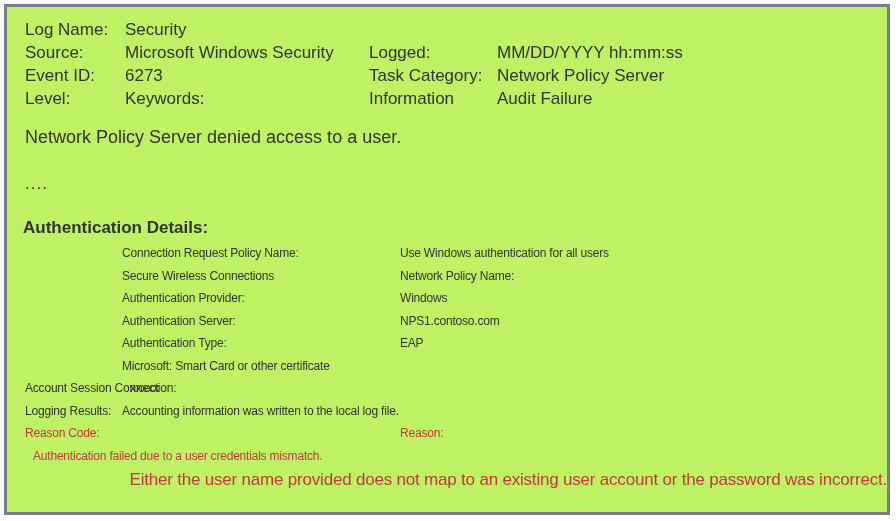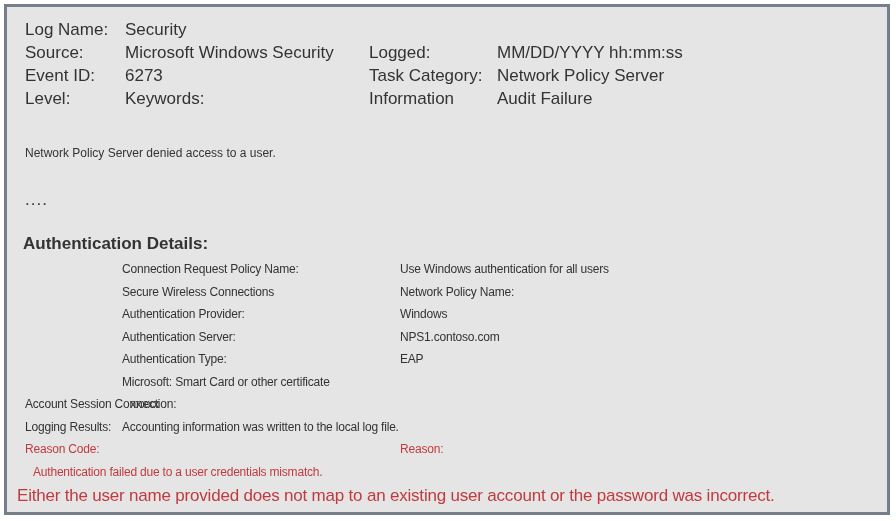--- a/index.html
+++ b/index.html
@@ -10,54 +10,55 @@
   * { box-sizing: border-box; }
   html, body { margin: 0; padding: 0; background: #ffffff; }
   body {
     width: 896px; height: 521px; position: relative; overflow: hidden;
     font-family: "Liberation Sans", "DejaVu Sans", sans-serif;
     color: var(--body-text);
   }
   .frame {
     position: absolute; left: 4px; top: 4px; right: 6px; bottom: 6px;
     border: 3px solid var(--frame-border);
-    background: #e5e5e5;
+    background: #bef264;
   }
   .content { padding: 11px 0 0 18px; }
 
   
   .hdr {
     display: grid;
     grid-template-columns: 100px 244px 128px 1fr;
     font-size: 17px; line-height: 23px;
   }
   .hdr span { white-space: nowrap; }
 
   
-  .desc { font-size: 12px; line-height: 23px; margin-top: 32px; }
+  .desc { font-size: 18px; line-height: 23px; margin-top: 16px; }
   .dots { font-size: 17px; line-height: 23px; margin-top: 23px; letter-spacing: 1px; }
   .auth-title { font-size: 17px; line-height: 23px; margin-top: 21px; margin-left: -2px; font-weight: bold; }
 
   
   .details {
     margin-top: 3px;
     display: grid;
     grid-template-columns: 97px 278px 1fr;
     font-size: 12px; line-height: 22.5px; letter-spacing: -0.2px;
   }
   .details .ind {  }
   .details span { white-space: nowrap; }
   .details .error { color: var(--error-text); }
   .details .nudge { padding-left: 8px; }
 
   .error-note {
     margin-left: -8px; margin-top: 1px;
     font-size: 17px; line-height: 23px; letter-spacing: -0.2px;
     color: var(--error-text);
     white-space: nowrap;
+    text-align: right;
   }
 </style>
 </head>
 <body>
 
 <div class="frame">
   <div class="content">
 
     <div class="hdr">
       <span>Log Name:</span>

